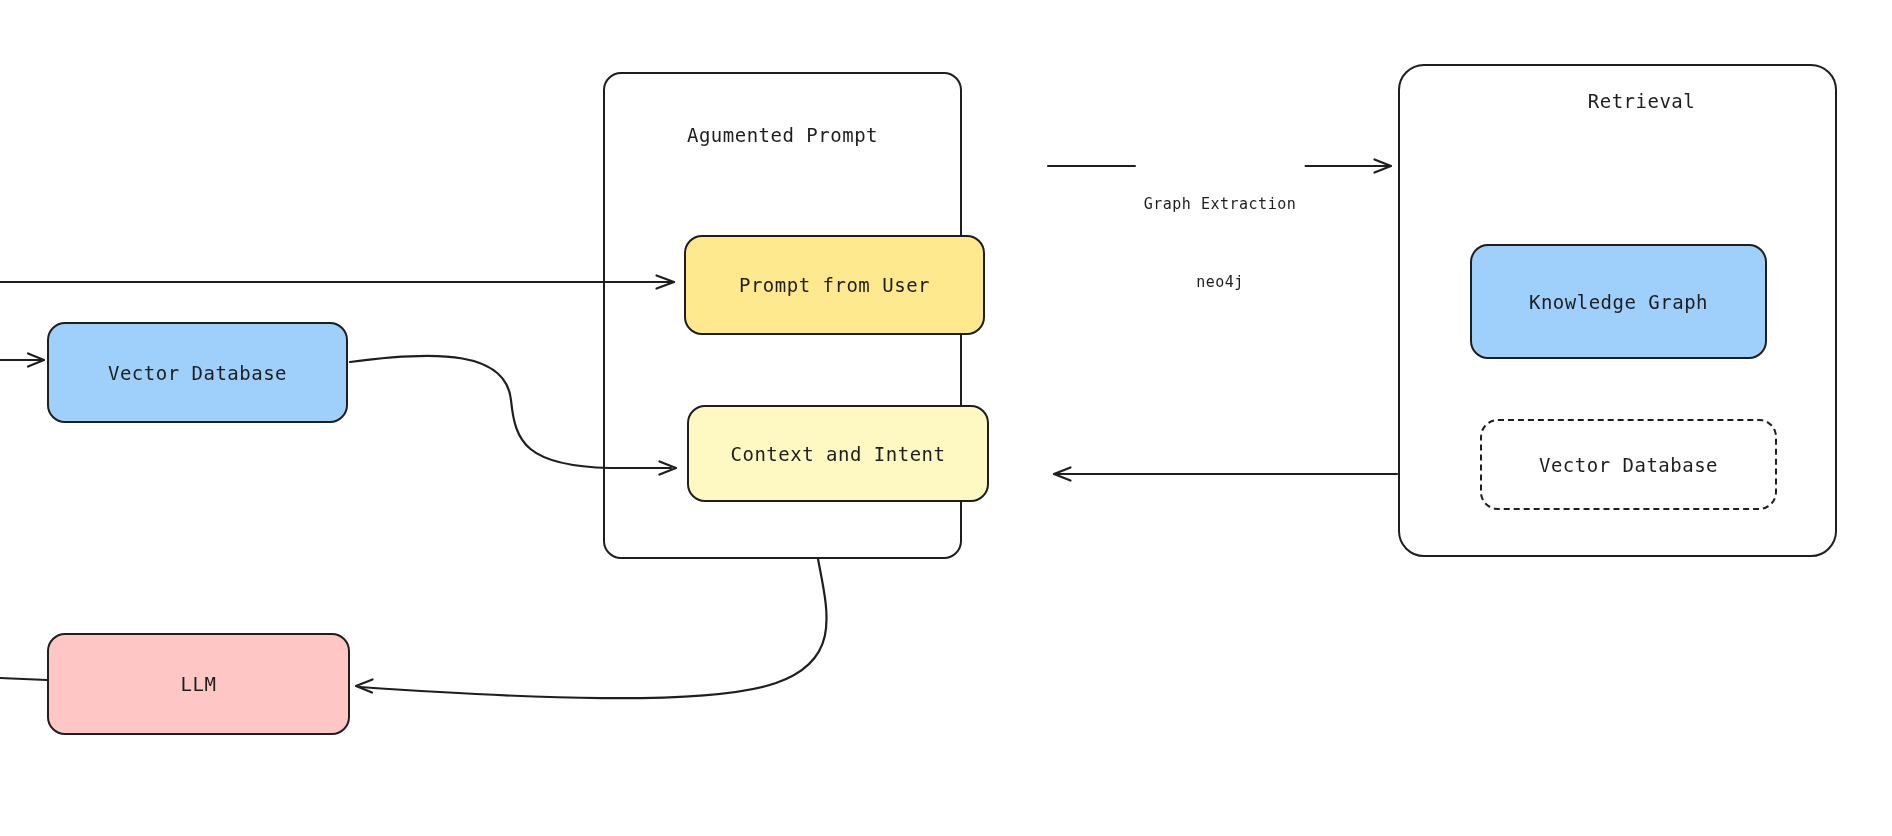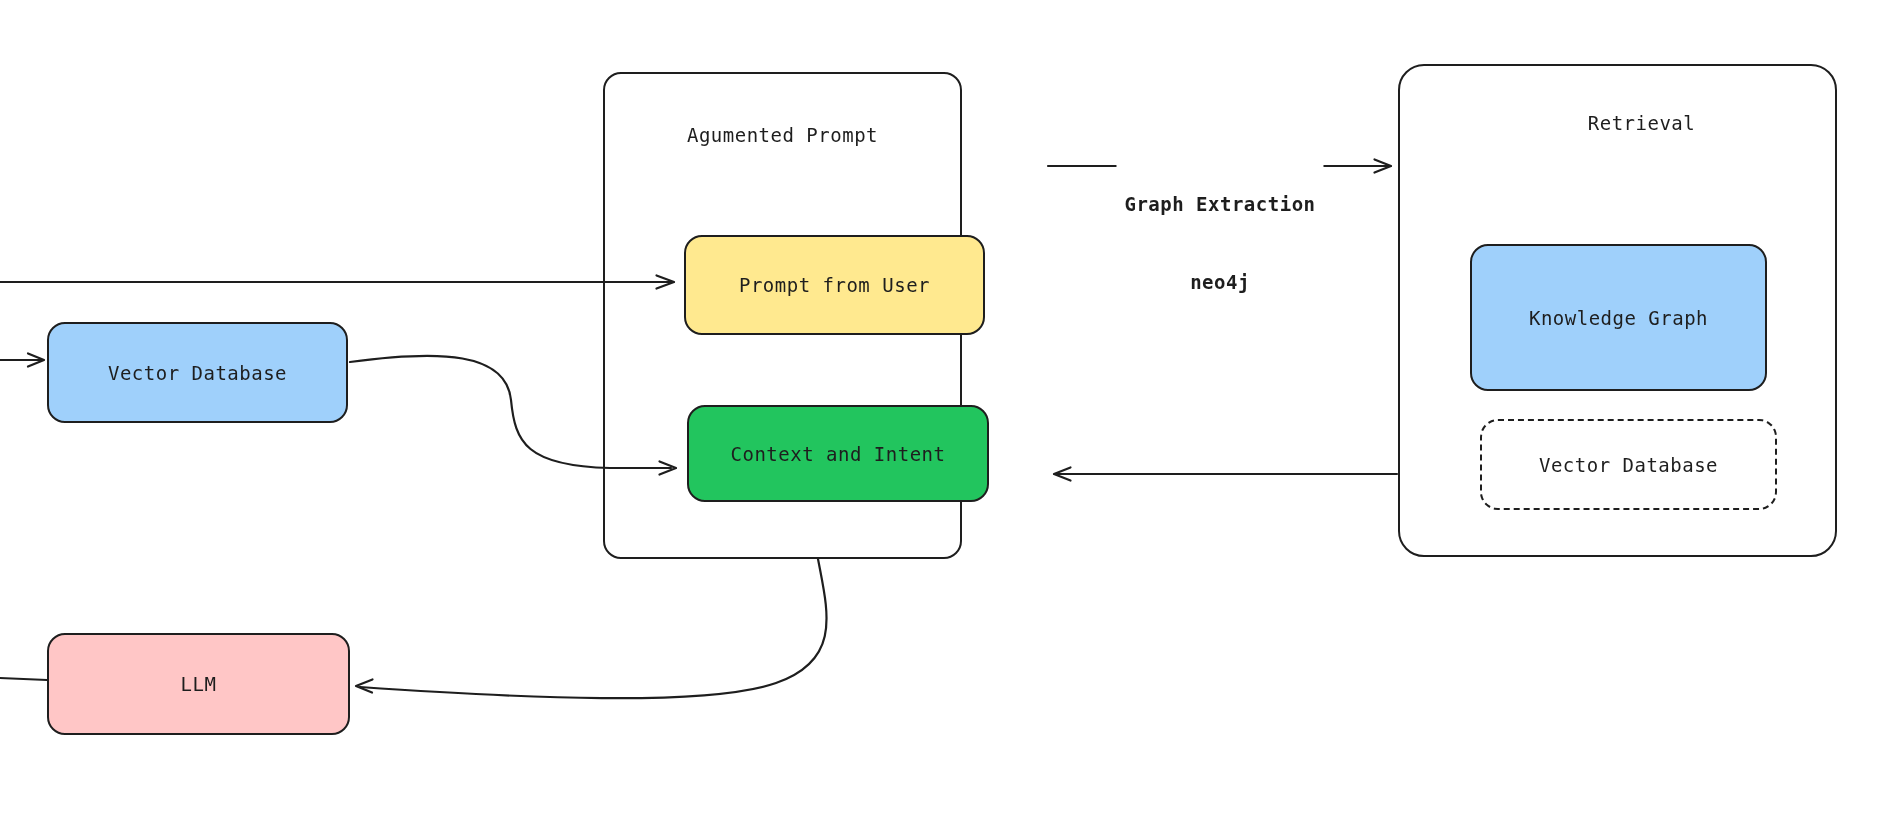--- a/index.html
+++ b/index.html
@@ -53,36 +53,35 @@
     z-index: 2;
     box-sizing: border-box;
     white-space: pre;
   }
   .node.dashed { border-style: dashed; background: transparent; }
   .edge-label {
     position: absolute;
     transform: translateX(-50%);
     background: #ffffff;
     text-align: center;
-    font-size: 19px;
+    font-size: 15px;
     line-height: 26px;
     letter-spacing: 0.5px;
     padding: 0 8px;
     z-index: 3;
     white-space: pre;
-    font-weight: bold;
   }
   
   #augmented-prompt { left: 603px; top: 72px; width: 359px; height: 487px; border-radius: 18px; }
   #augmented-prompt .container-title { top: 50px; }
   #retrieval { left: 1398px; top: 64px; width: 439px; height: 493px; }
-  #retrieval .container-title { top: 46px; padding-left: 48px; }
+  #retrieval .container-title { top: 24px; padding-left: 48px; }
   #query-from-user    { left: 79px;  top: 161px; width: 301px; height: 100px; }
   #context-and-intent { left: 82px;  top: 331px; width: 302px; height: 97px;  }
-  #knowledge-graph    { left: 70px;  top: 178px; width: 297px; height: 147px; }
+  #knowledge-graph    { left: 70px;  top: 178px; width: 297px; height: 115px; }
   #vector-db-dashed   { left: 80px;  top: 353px; width: 297px; height: 91px;  }
   #vector-db-left     { left: 47px;  top: 322px; width: 301px; height: 101px; }
   #llm-box            { left: 47px;  top: 633px; width: 303px; height: 102px; }
   #label-graph-extraction { left: 1220px; top: 139px; }
   #label-retrieved-context { left: 1218px; top: 446px; }
 </style>
 </head>
 <body>
 
 <div class="canvas">
@@ -115,21 +114,21 @@
     <g>
       <path d="M47 680 L0 678"></path>
     </g>
   </svg>
 
   <div class="container-box" id="augmented-prompt">
     <div class="container-title">Agumented Prompt</div>
     <div class="node" id="query-from-user" style="background: rgb(255, 233, 143);">
       <span>Prompt from User</span>
     </div>
-    <div class="node" id="context-and-intent" style="background: #22c55e;">
+    <div class="node" id="context-and-intent" style="background: #fef9c3;">
       <span>Context and Intent</span>
     </div>
   </div>
 
   <div class="container-box" id="retrieval">
     <div class="container-title">Retrieval</div>
     <div class="node" id="knowledge-graph" style="background: rgb(159, 208, 251);">
       <span>Knowledge Graph</span>
     </div>
     <div class="node dashed" id="vector-db-dashed">

